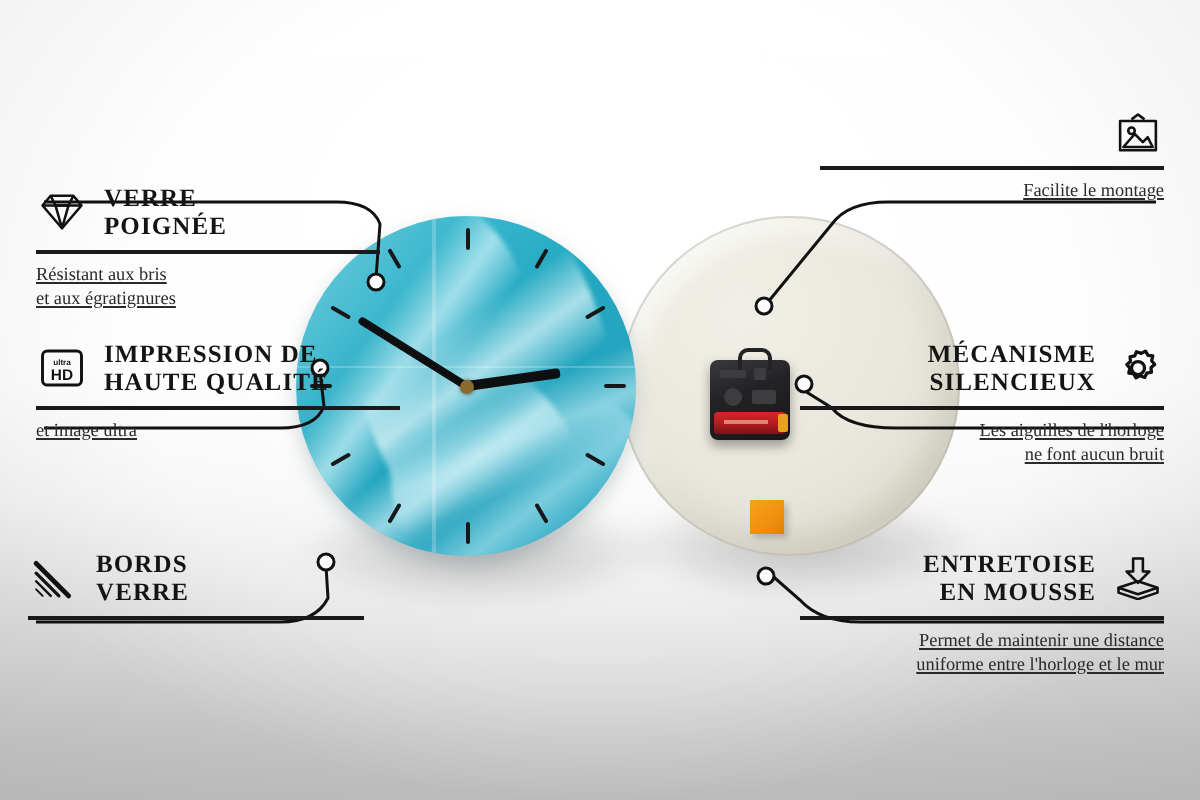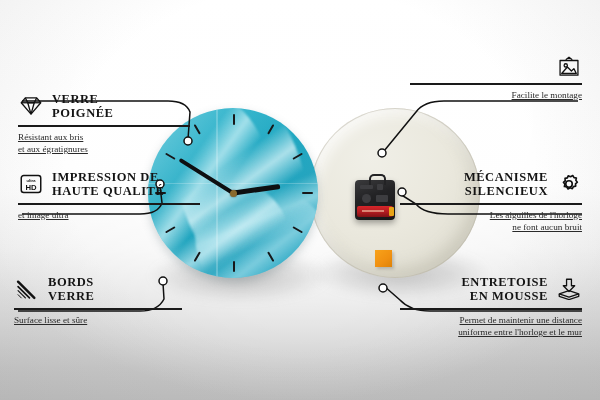--- a/index.html
+++ b/index.html
@@ -238,23 +238,20 @@
               <path d="M5 20 L9 24" stroke-width="1.2"></path>
         </g>
           </svg>
       </span>
       <span class="titles">
         <span class="t-line">BORDS</span>
         <span class="t-line">VERRE</span>
       </span>
     </div>
     <div class="rule"></div>
-    <div class="desc">
-      <div>Surface lisse et sûre</div>
-    </div>
   </div>
 
   <div class="callout right" id="co-poignee">
     <div class="head">
       <span class="ico">
         <svg viewBox="0 0 32 26">
             <g fill="none" stroke="#111" stroke-width="1.6" stroke-linejoin="round">
           <path d="M12 4 L16 1 L20 4"></path>
           <rect x="5" y="5" width="22" height="18"></rect>
           <circle cx="12" cy="11" r="2"></circle>

